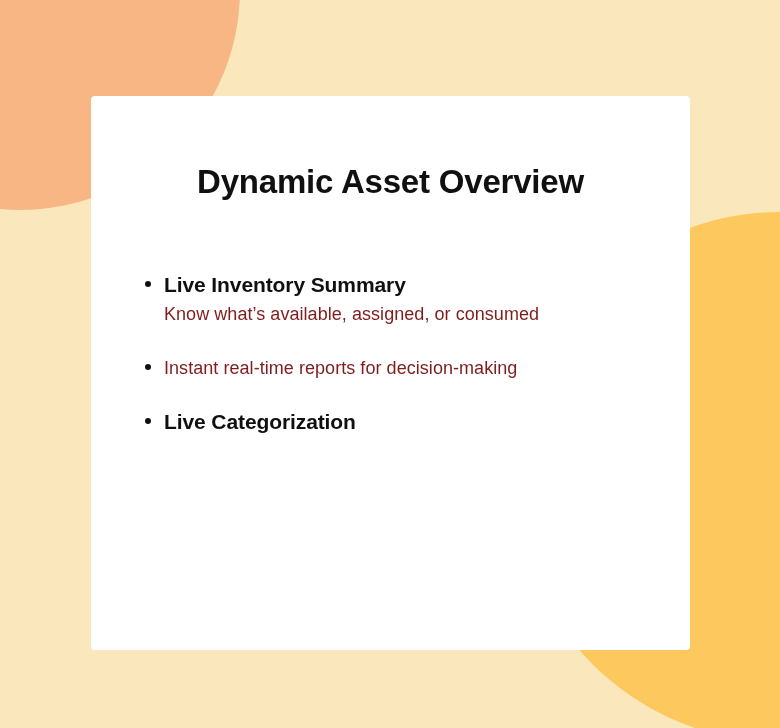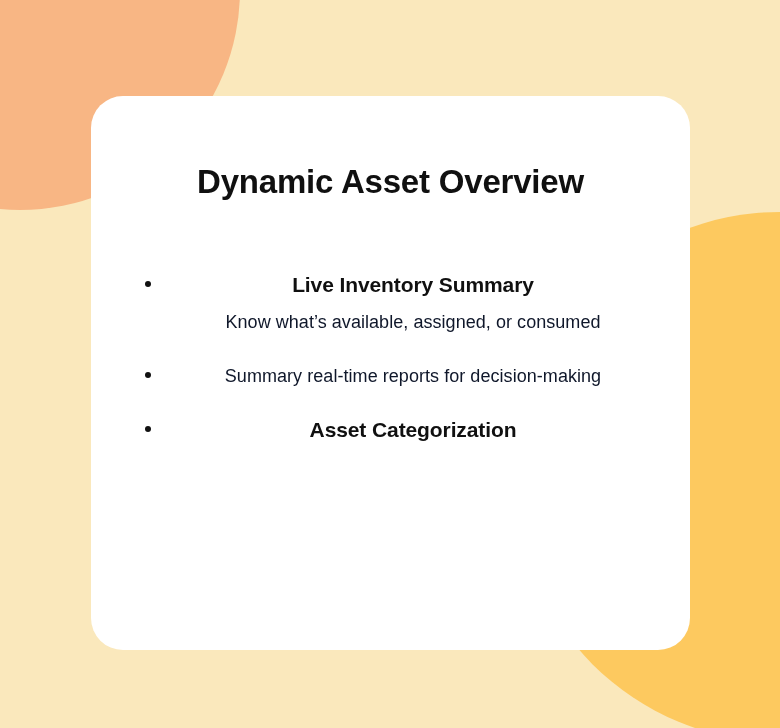--- a/index.html
+++ b/index.html
@@ -43,21 +43,21 @@
   }
 
   
   #card {
     position: absolute;
     left: 91px;
     top: 96px;
     width: 599px;
     height: 554px;
     background: #FFFFFF;
-    border-radius: 32px;
+    border-radius: 4px;
     box-sizing: border-box;
     padding: 16px;
   }
 
   #card-title {
     position: absolute;
     left: 0;
     right: 0;
     top: 66px;
     text-align: center;
@@ -69,21 +69,20 @@
   }
 
   #feature-list {
     position: absolute;
     left: 54px;
     top: 176px;
     right: 28px;
     list-style: none;
     margin: 0;
     padding: 0;
-    text-align: center;
   }
 
   .feature-item {
     position: relative;
     padding-left: 19px;
     margin-bottom: 27px;
   }
   .feature-item:last-child {
     margin-bottom: 0;
   }
@@ -104,23 +103,23 @@
     font-weight: 700;
     color: #101010;
     line-height: 1.26;
     letter-spacing: -0.1px;
   }
 
   .feature-desc {
     display: block;
     font-size: 18px;
     font-weight: 400;
-    color: #0f172a;
+    color: #7f1d1d;
     line-height: 1.5;
-    margin-top: 11px;
+    margin-top: 3px;
     letter-spacing: 0.05px;
   }
 </style>
 </head>
 <body>
 
 <div id="slide">
 
   <div class="blob" id="blob-peach"></div>
   <div class="blob" id="blob-gold"></div>
@@ -132,23 +131,23 @@
     <ul id="feature-list">
 
       <li class="feature-item">
         <span class="bullet-dot"></span>
         <span class="feature-title">Live Inventory Summary</span>
         <span class="feature-desc">Know what’s available, assigned, or consumed</span>
       </li>
 
       <li class="feature-item">
         <span class="bullet-dot"></span>
-        <span class="feature-desc">Summary real-time reports for decision-making</span>
+        <span class="feature-desc">Instant real-time reports for decision-making</span>
       </li>
 
       <li class="feature-item">
         <span class="bullet-dot"></span>
-        <span class="feature-title">Asset Categorization</span>
+        <span class="feature-title">Live Categorization</span>
       </li>
 
     </ul>
   </div>
 </div>
 
 </body></html>

